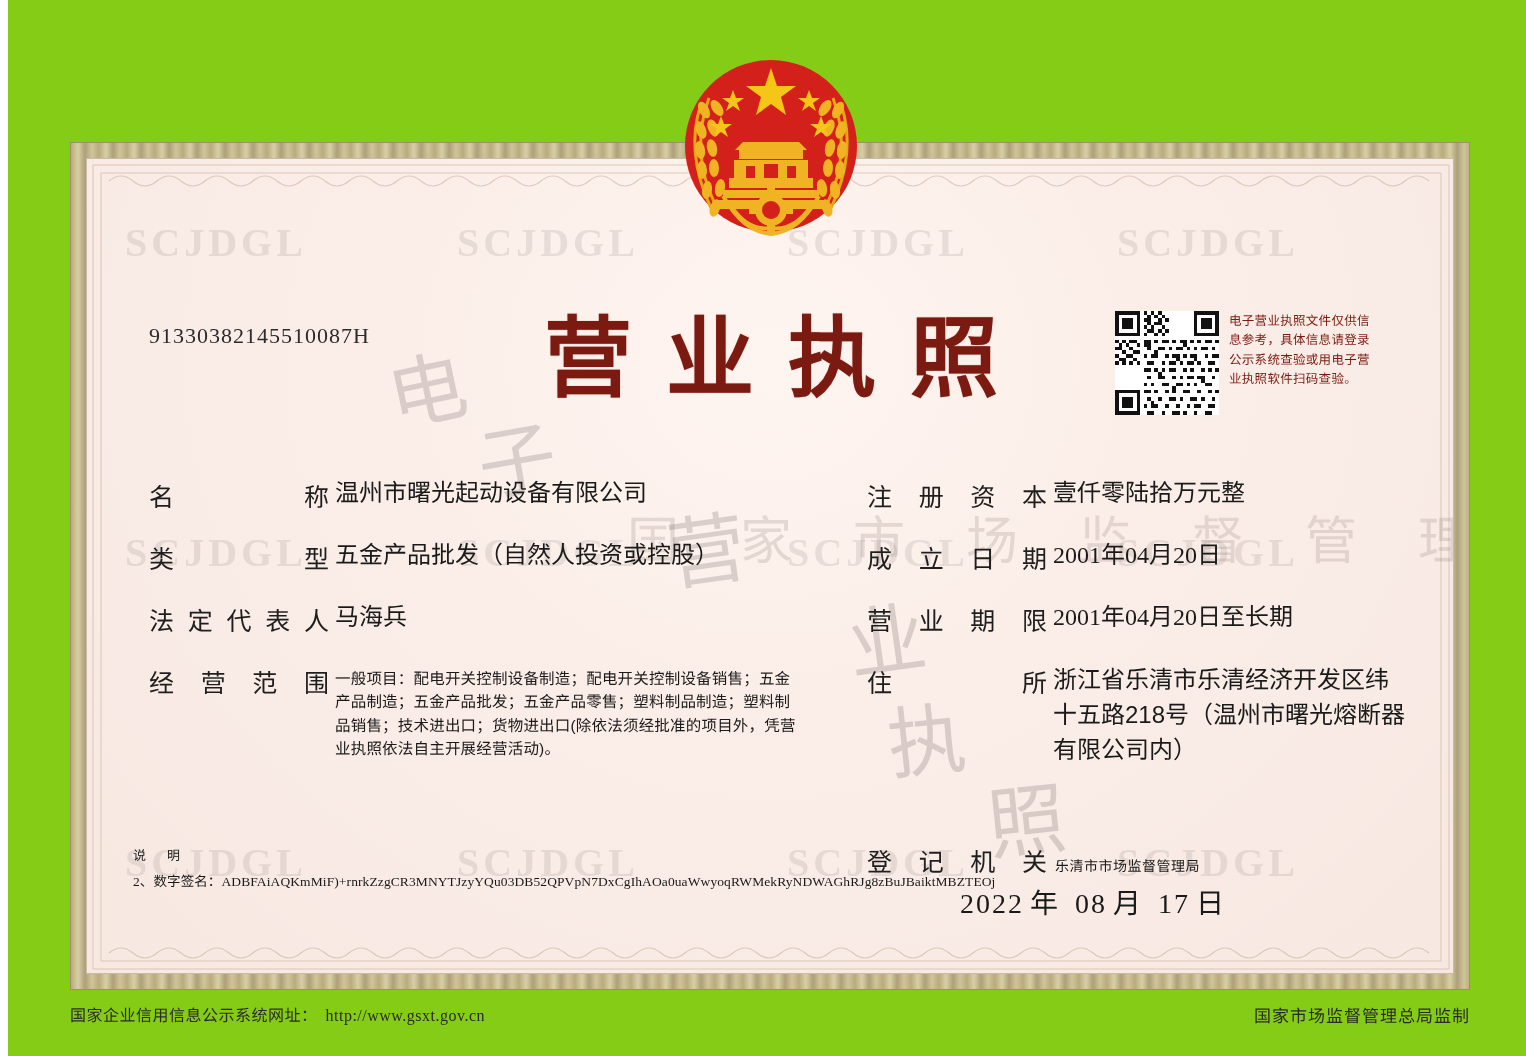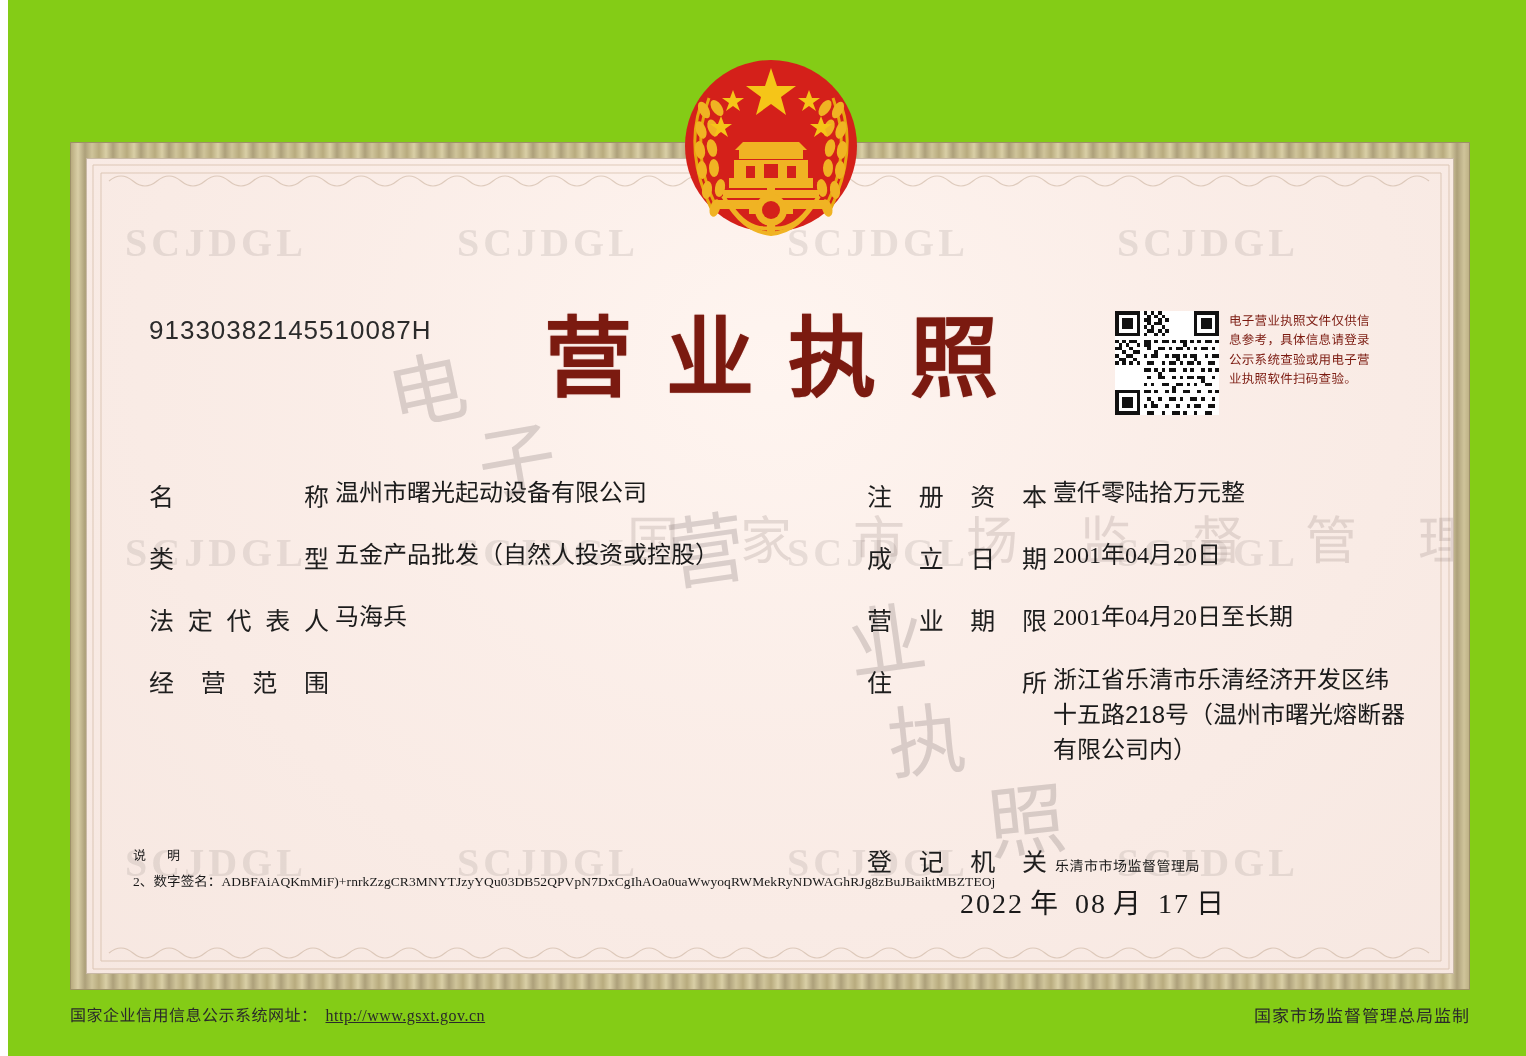--- a/index.html
+++ b/index.html
@@ -121,25 +121,25 @@
     z-index: 25;
   }
   #credit-label {
     font-size: 25px;
     letter-spacing: 5px;
     color: #2b2b2b;
     font-family: "DejaVu Serif", serif;
     font-weight: 500;
   }
   #credit-value {
-    margin-top: 8px;
-    font-size: 26px;
+    margin-top: 16px;
+    font-size: 22px;
     letter-spacing: 1px;
     color: #2b2b2b;
-    font-family: Liberation Sans, sans-serif;
+    font-family: Liberation Serif, serif;
   }
 
   
   #qr-area {
     position: absolute;
     right: 76px;
     top: 152px;
     display: flex;
     align-items: flex-start;
     z-index: 25;
@@ -286,21 +286,20 @@
     top: 1002px;
     font-size: 16px;
     color: #2a2a2a;
     font-family: "DejaVu Serif", serif;
     letter-spacing: 0.5px;
     z-index: 30;
   }
   #footer-left .url {
     font-family: "Liberation Serif", serif;
     margin-left: 8px;
-    text-decoration: underline;
   }
   #footer-right {
     position: absolute;
     right: 64px;
     top: 1002px;
     font-size: 17px;
     color: #2a2a2a;
     font-family: "DejaVu Serif", serif;
     letter-spacing: 1px;
     z-index: 30;
@@ -550,20 +549,21 @@
         <div class="f-value">马海兵</div>
       </div>
 
       <div class="field">
         <div class="f-label lab-w4">
           <span>经</span>
             <span>营</span>
             <span>范</span>
             <span>围</span>
         </div>
+        <div class="f-value small">一般项目：配电开关控制设备制造；配电开关控制设备销售；五金产品制造；五金产品批发；五金产品零售；塑料制品制造；塑料制品销售；技术进出口；货物进出口(除依法须经批准的项目外，凭营业执照依法自主开展经营活动)。</div>
       </div>
 
     </div>
 
     <div class="col-right">
 
       <div class="field">
         <div class="f-label lab-w4">
           <span>注</span>
             <span>册</span>

